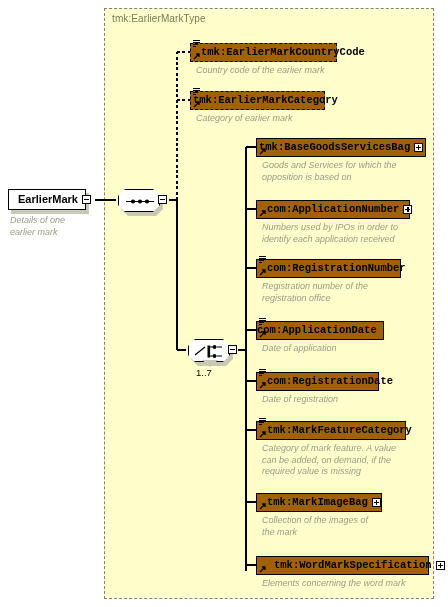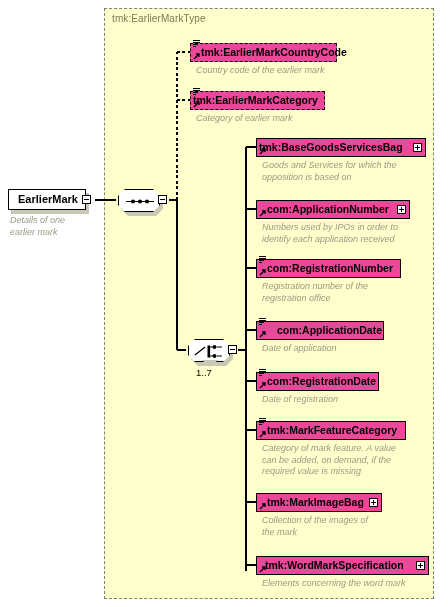--- a/index.html
+++ b/index.html
@@ -25,24 +25,24 @@
     font-size:10px;color:#7a7a55;
     letter-spacing:.1px;white-space:nowrap;
   }
 
   
   #wires{position:absolute;left:0;top:0;width:448px;height:607px;pointer-events:none;}
 
   
   .node{
     position:absolute;
-    background:#ec4899;
+    background:#a16207;
     box-sizing:border-box;
     height:19px;
-    display:flex;align-items:center;
+    display:flex;align-items:center;font-family:Liberation Mono, monospace;
   }
   .node.solid{border:1.4px solid #000000;}
   .node.dashed{border:1.4px dashed #000000;}
   
   .node::after{
     content:"";
     position:absolute;left:3px;right:-3px;bottom:-4px;height:4px;
     background:#c8c8b4;z-index:-1;
   }
   .node::before{
@@ -277,21 +277,21 @@
   <div class="node solid" style="left:256px;top:321px;width:128px;">
     <span class="attr-glyph">
         <i></i>
         <i></i>
         <i></i>
         <i></i>
       </span>
     <svg class="arrow-glyph" viewBox="0 0 8 8">
         <path d="M1 7 L6 2 M3 2 L6 2 L6 5" stroke="#000" stroke-width="1.3" fill="none"></path>
       </svg>
-    <span class="node-label" style="padding-left:20px;">com:ApplicationDate</span>
+    <span class="node-label" style="padding-left:0;">com:ApplicationDate</span>
   </div>
   <div class="anno" style="left:262px;top:343px;width:170px;">Date of application</div>
 
   <div class="node solid" style="left:256px;top:372px;width:123px;">
     <span class="attr-glyph">
         <i></i>
         <i></i>
         <i></i>
         <i></i>
       </span>
@@ -325,18 +325,18 @@
     <span class="node-label" style="padding-left:10px;flex:1 1 auto;">tmk:MarkImageBag</span>
     <span class="toggle plus"></span>
   </div>
   <div class="anno" style="left:262px;top:515px;width:170px;">Collection of  the images of
 the mark</div>
 
   <div class="node solid" style="left:256px;top:556px;width:173px;">
     <svg class="arrow-glyph" viewBox="0 0 8 8">
         <path d="M1 7 L6 2 M3 2 L6 2 L6 5" stroke="#000" stroke-width="1.3" fill="none"></path>
       </svg>
-    <span class="node-label" style="padding-left:8px;flex:1 1 auto;">tmk:WordMarkSpecification</span>
+    <span class="node-label" style="padding-left:17px;flex:1 1 auto;">tmk:WordMarkSpecification</span>
     <span class="toggle plus"></span>
   </div>
   <div class="anno" style="left:262px;top:578px;width:190px;">Elements concerning the word mark</div>
 
 </div>
 
 </body></html>

